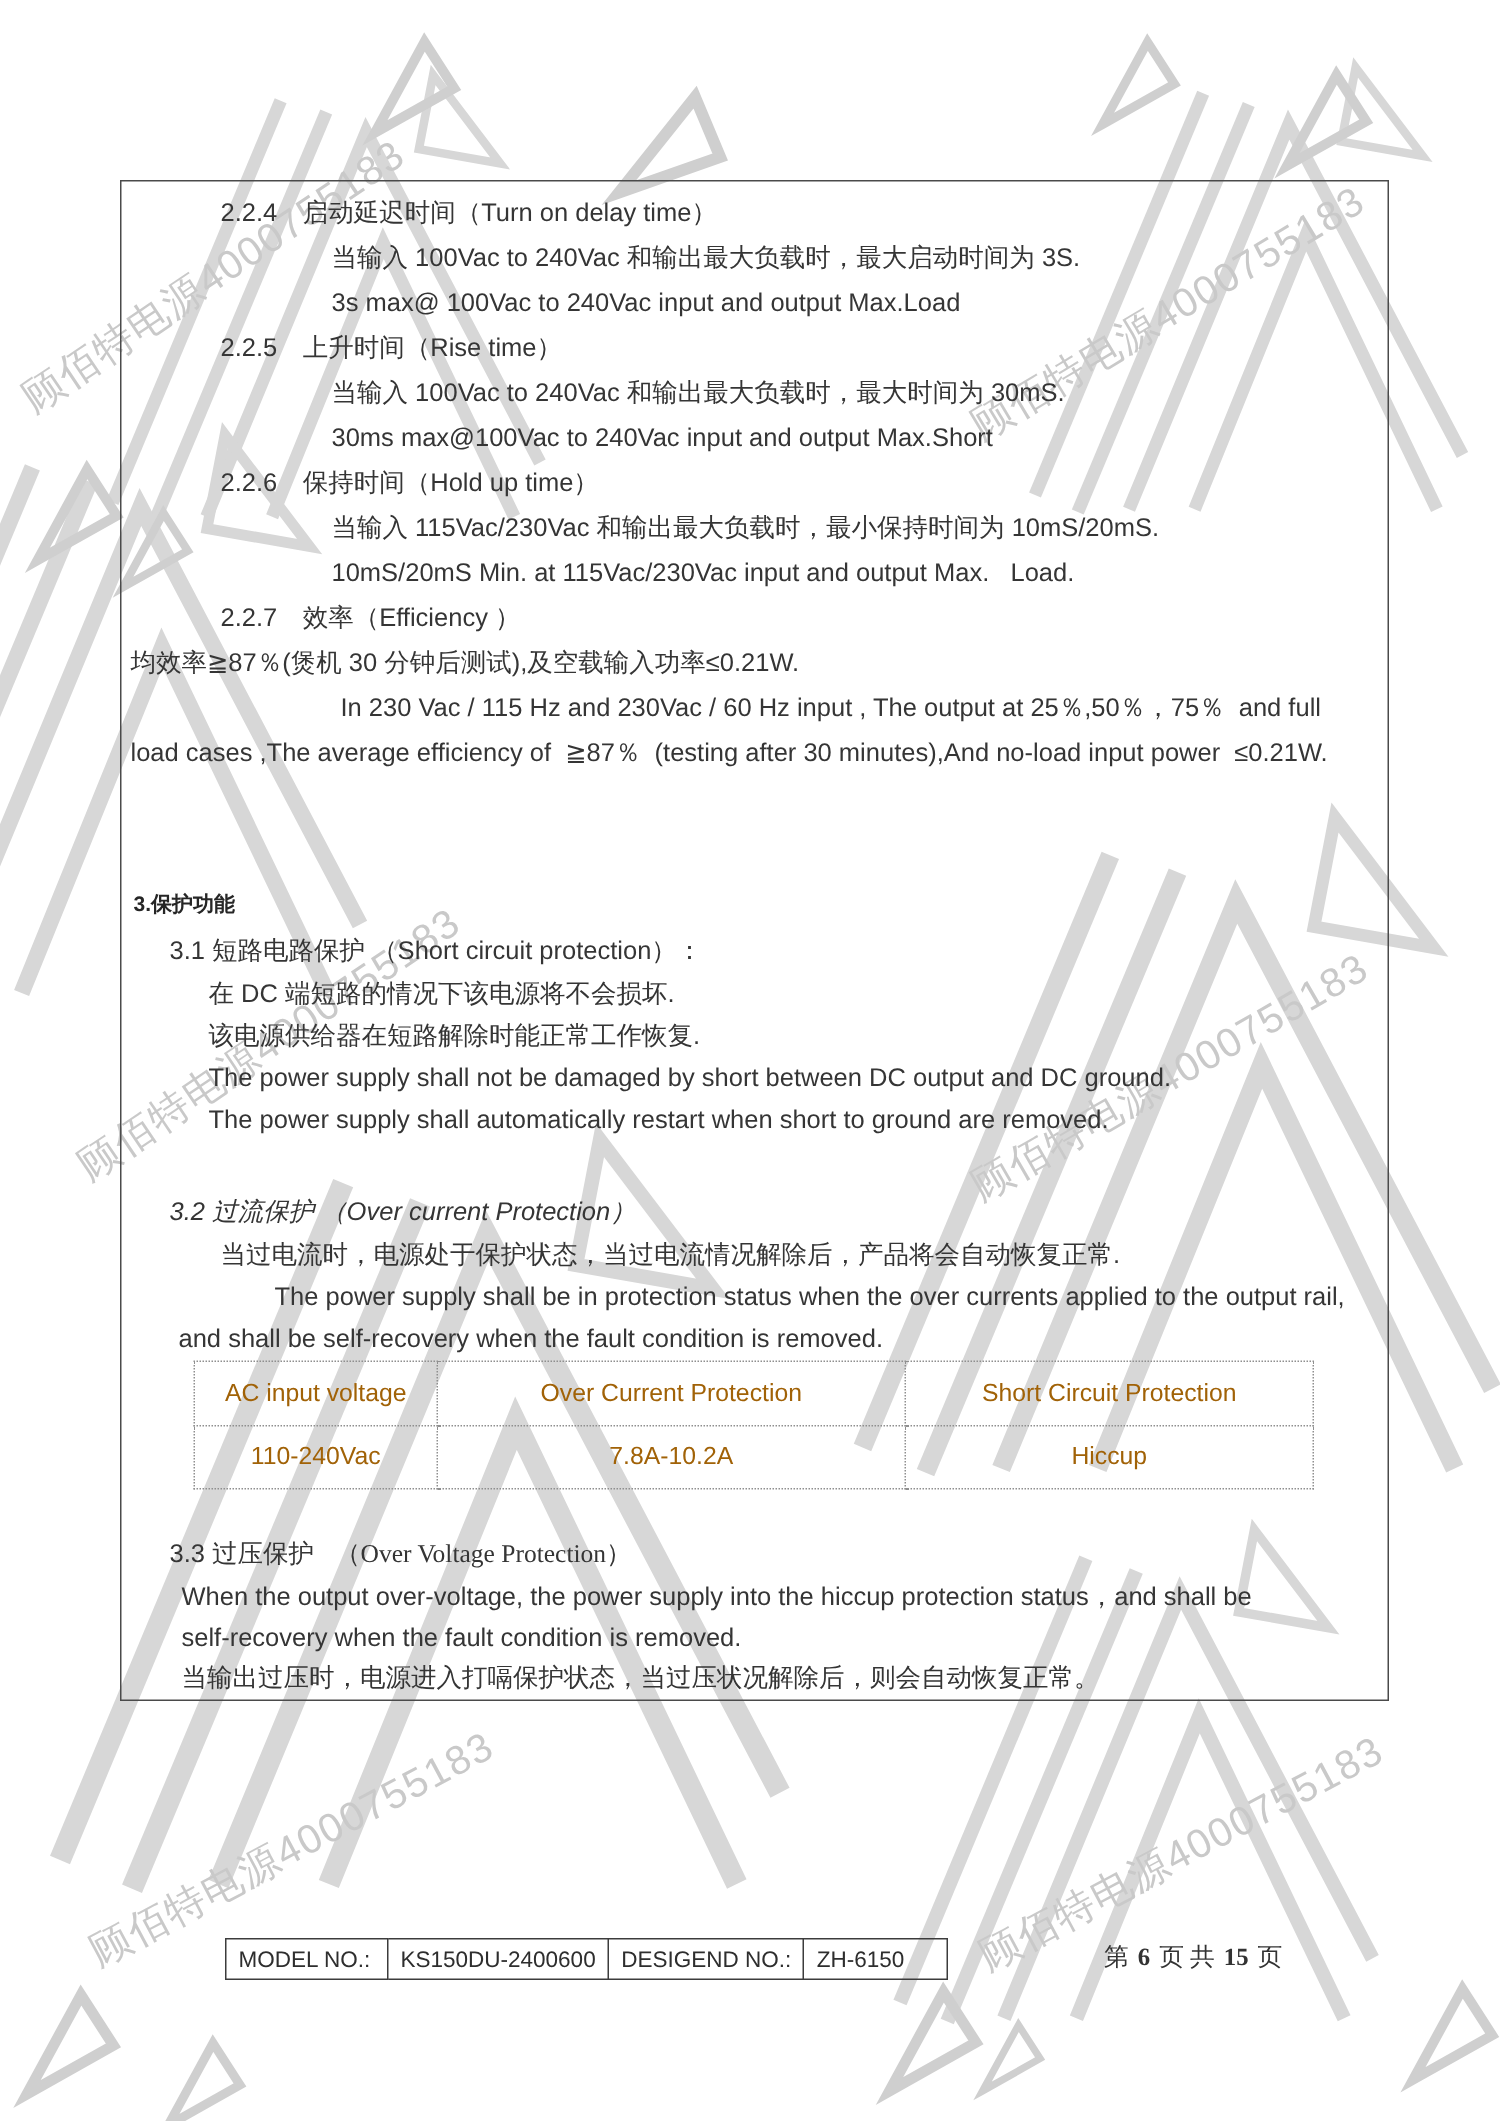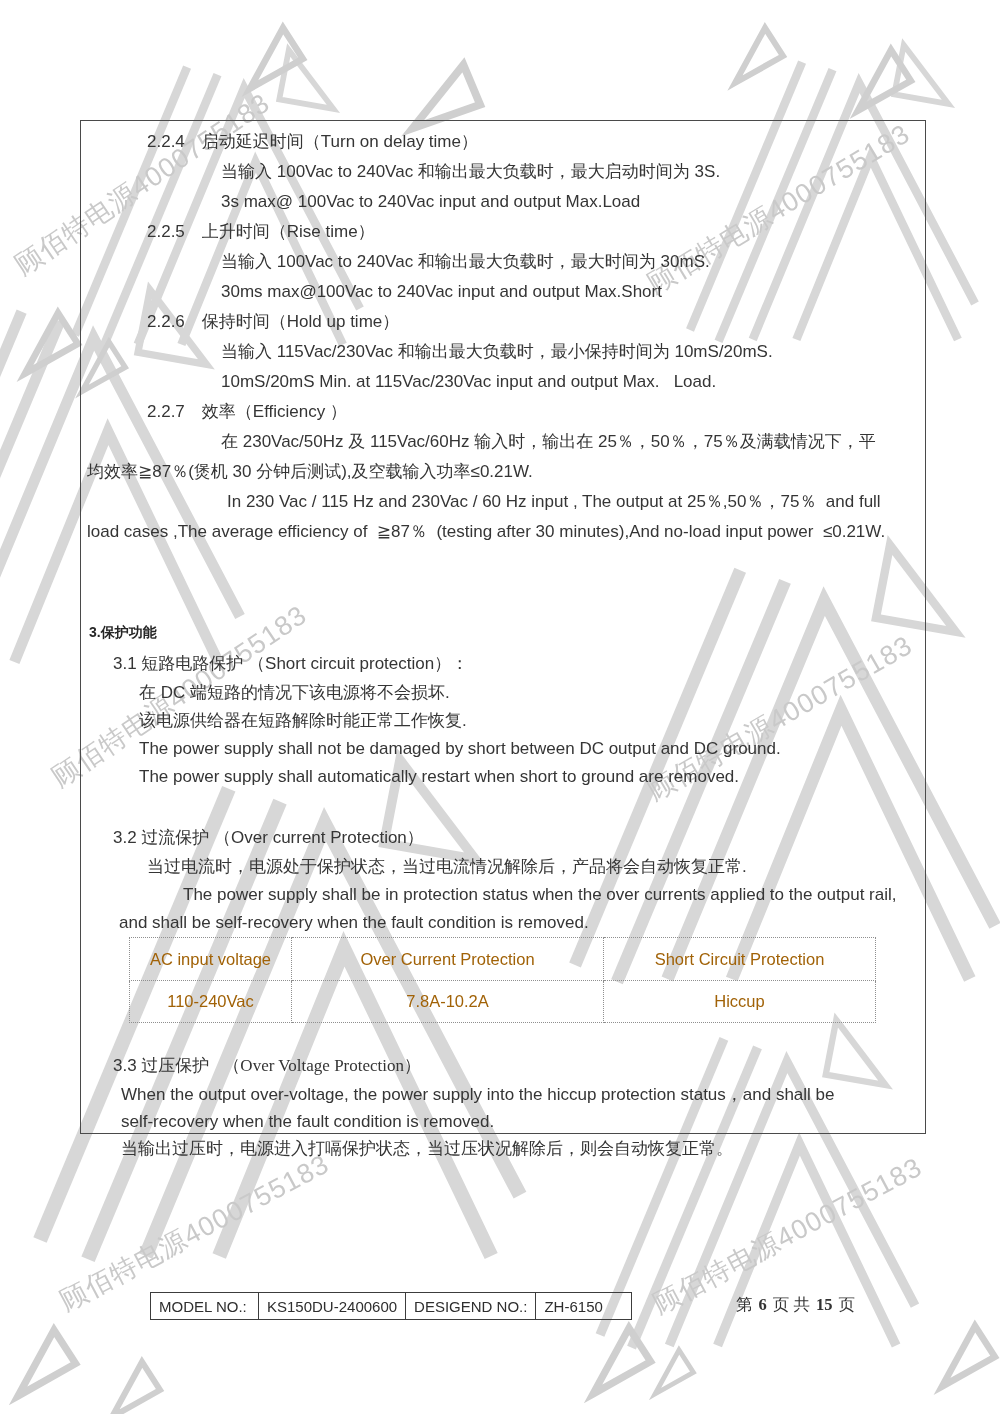--- a/index.html
+++ b/index.html
@@ -29,21 +29,21 @@
   .ind-sub{padding-left:32px;}
   .ind-b31{padding-left:58px;}
   .ind-b32a{padding-left:66px;}
   .ind-b32b{padding-left:102px;}
   .ind-b32c{padding-left:38px;}
   .ind-b33{padding-left:40px;}
   .h3{
     font-size:14px;font-weight:bold;color:#262626;line-height:34px;
     padding-left:8px;margin-top:68px;white-space:nowrap;
   }
-  .mt32{margin-top:32px;}
+  .mt32{margin-top:32px;font-style:italic;}
   .mt28{margin-top:28px;}
   .serif-en{font-family:"Liberation Serif","DejaVu Serif",serif;}
   
   .ptable{
     border-collapse:collapse;margin:0 0 0 48px;width:747px;table-layout:fixed;
     font-size:16.5px;color:#a16207;background:transparent;
   }
   .ptable td{
     border:1.5px dotted #8f8f8f;text-align:center;vertical-align:middle;padding:0;
   }
@@ -123,21 +123,20 @@
 
     <div class="ln ind-num">
       <span class="secnum">2.2.6</span><span>保持时间（Hold up time）</span>
     </div>
     <div class="ln ind-body">当输入 115Vac/230Vac 和输出最大负载时，最小保持时间为 10mS/20mS.</div>
     <div class="ln ind-body">10mS/20mS Min. at 115Vac/230Vac input and output Max.&nbsp;&nbsp;&nbsp;Load.</div>
 
     <div class="ln ind-num">
       <span class="secnum">2.2.7</span><span>效率（Efficiency ）</span>
     </div>
-    <div class="ln ind-body">在 230Vac/50Hz 及 115Vac/60Hz 输入时，输出在 25％，50％，75％及满载情况下，平</div>
     <div class="ln ind-left">均效率≧87％(煲机 30 分钟后测试),及空载输入功率≤0.21W.</div>
     <div class="ln ind-en">In 230 Vac / 115 Hz and 230Vac / 60 Hz input , The output at 25％,50％，75％&nbsp; and full</div>
     <div class="ln ind-left">load cases ,The average efficiency of &nbsp;≧87％&nbsp; (testing after 30 minutes),And no-load input power &nbsp;≤0.21W.</div>
 
     <div class="h3">3.保护功能</div>
 
     <div class="ln ind-sub">3.1 短路电路保护 （Short circuit protection）：</div>
     <div class="ln lh28 ind-b31">在 DC 端短路的情况下该电源将不会损坏.</div>
     <div class="ln lh28 ind-b31">该电源供给器在短路解除时能正常工作恢复.</div>
     <div class="ln lh28 ind-b31">The power supply shall not be damaged by short between DC output and DC ground.</div>

